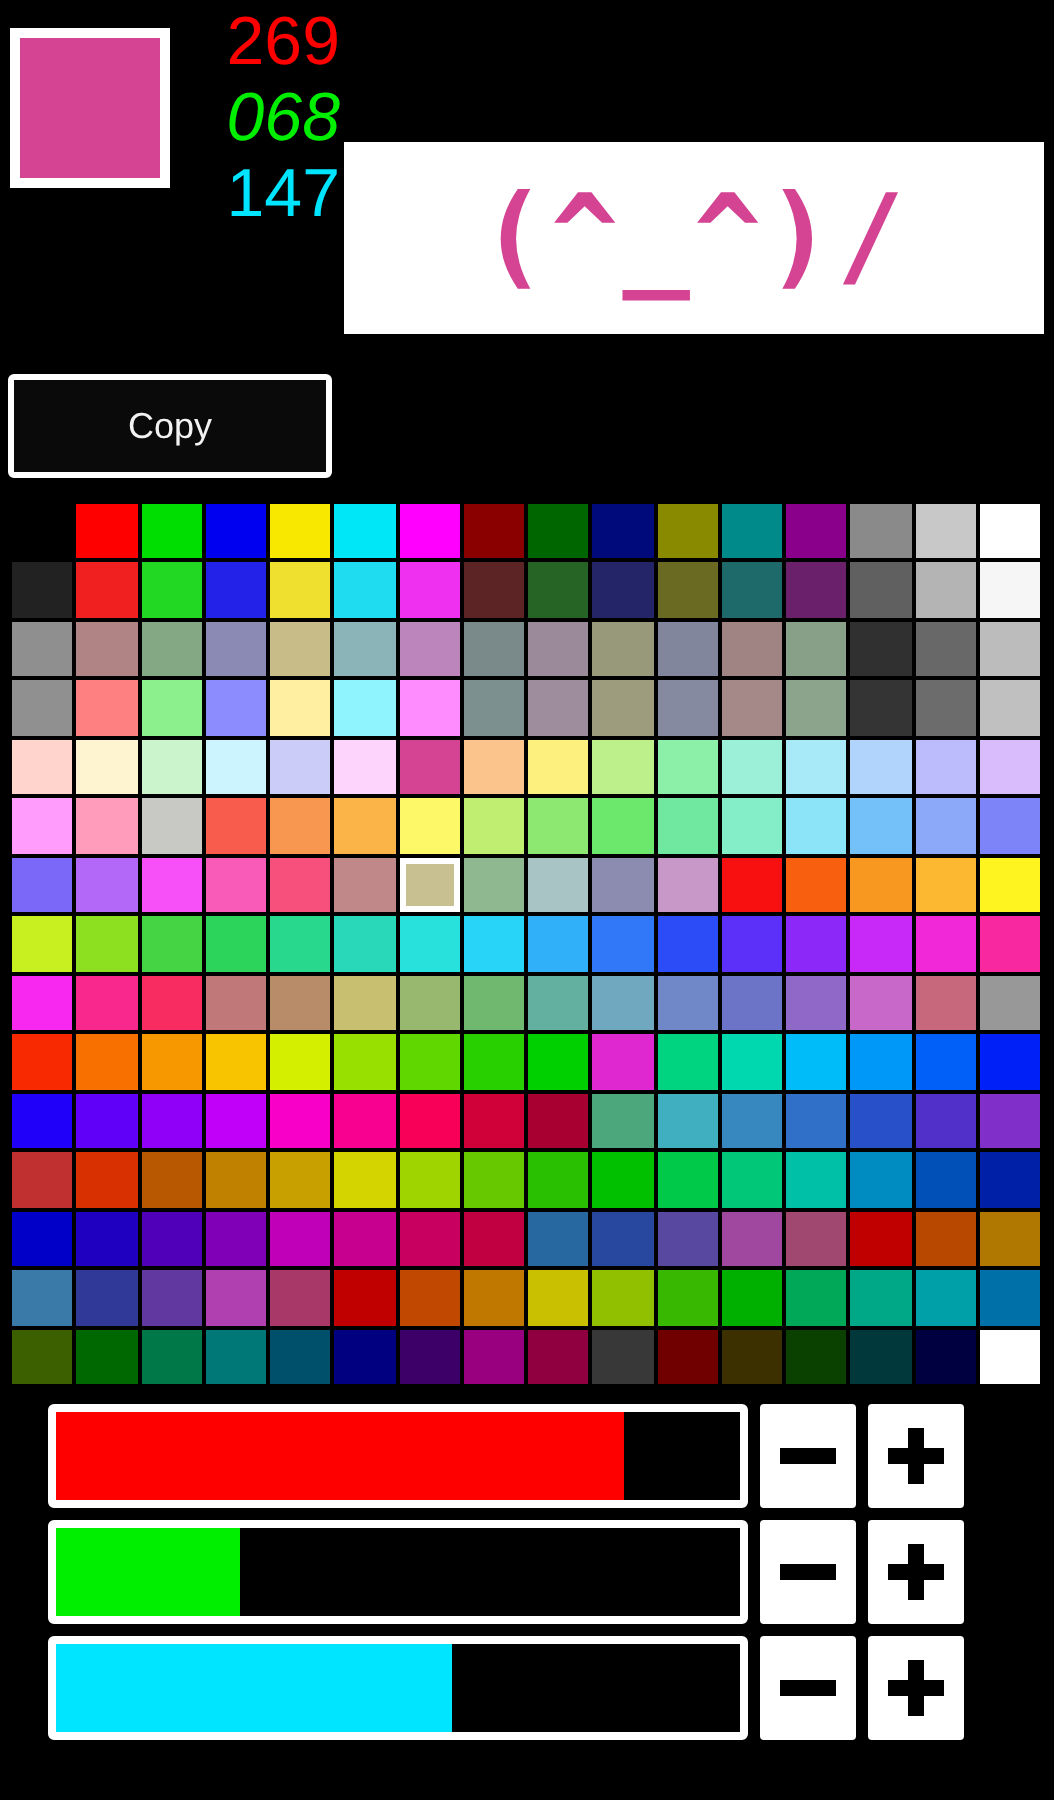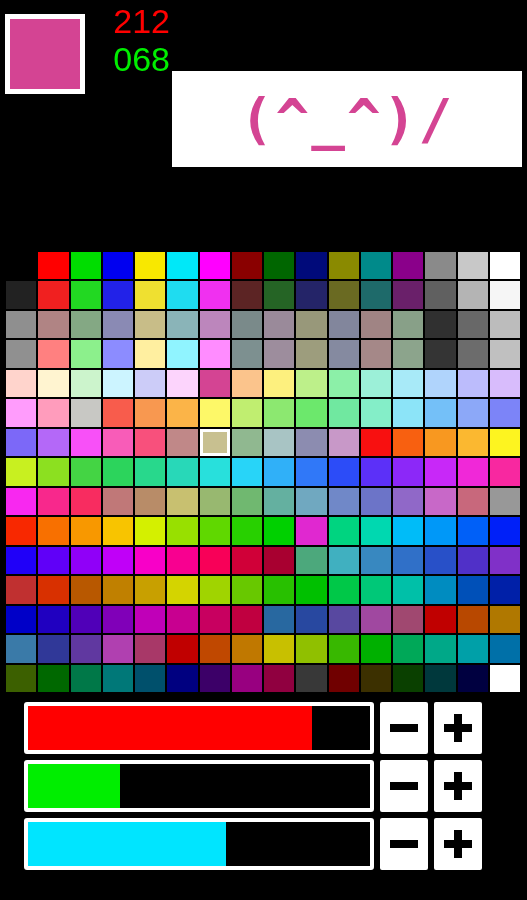--- a/index.html
+++ b/index.html
@@ -25,21 +25,21 @@
     position: absolute; left: 90px; top: 2px;
     width: 80px; height: 116px;
     text-align: right;
     line-height: 38px;
     font-size: 34px;
     font-weight: 400;
     letter-spacing: 0px;
   }
   #rgb-readout .val { display: block; height: 38px; }
   #rgb-readout .r { color: #ff0000; }
-  #rgb-readout .g { color: #00ee00; }
+  #rgb-readout .g { color: #00ee00; font-style: italic; }
   #rgb-readout .b { color: #00e5ff; }
 
   #ascii-preview {
     position: absolute; left: 172px; top: 71px;
     width: 350px; height: 96px;
     background: #ffffff;
     overflow: hidden;
     display: flex; align-items: center; justify-content: center;
   }
   #ascii-preview-text {
@@ -123,29 +123,33 @@
 </head>
 <body>
 
 <div id="app">
 
   <div id="top-section">
 
     <div id="preview-swatch" style="background: rgb(212, 68, 147);"></div>
 
     <div id="rgb-readout">
-      <span class="val r" style="color: rgb(255, 0, 0);">212</span>
+      <span class="val r" style="color: rgb(255, 0, 0);">269</span>
       <span class="val g" style="color: rgb(0, 238, 0);">068</span>
+      <span class="val b" style="color: rgb(0, 229, 255);">147</span>
     </div>
 
     <div id="ascii-preview" style="background: rgb(255, 255, 255);">
       <span id="ascii-preview-text" style="color: rgb(212, 68, 147);">(^_^)/</span>
     </div>
 
 
+    <div class="top-btn" id="copy-button">
+      <span>Copy</span>
+    </div>
   </div>
 
   <div id="palette-grid">
       <div class="swatch" style="background: rgb(0, 0, 0);"></div>
       <div class="swatch" style="background: rgb(255, 0, 0);"></div>
       <div class="swatch" style="background: rgb(0, 221, 0);"></div>
       <div class="swatch" style="background: rgb(0, 0, 240);"></div>
       <div class="swatch" style="background: rgb(248, 232, 0);"></div>
       <div class="swatch" style="background: rgb(0, 232, 248);"></div>
       <div class="swatch" style="background: rgb(255, 0, 255);"></div>

